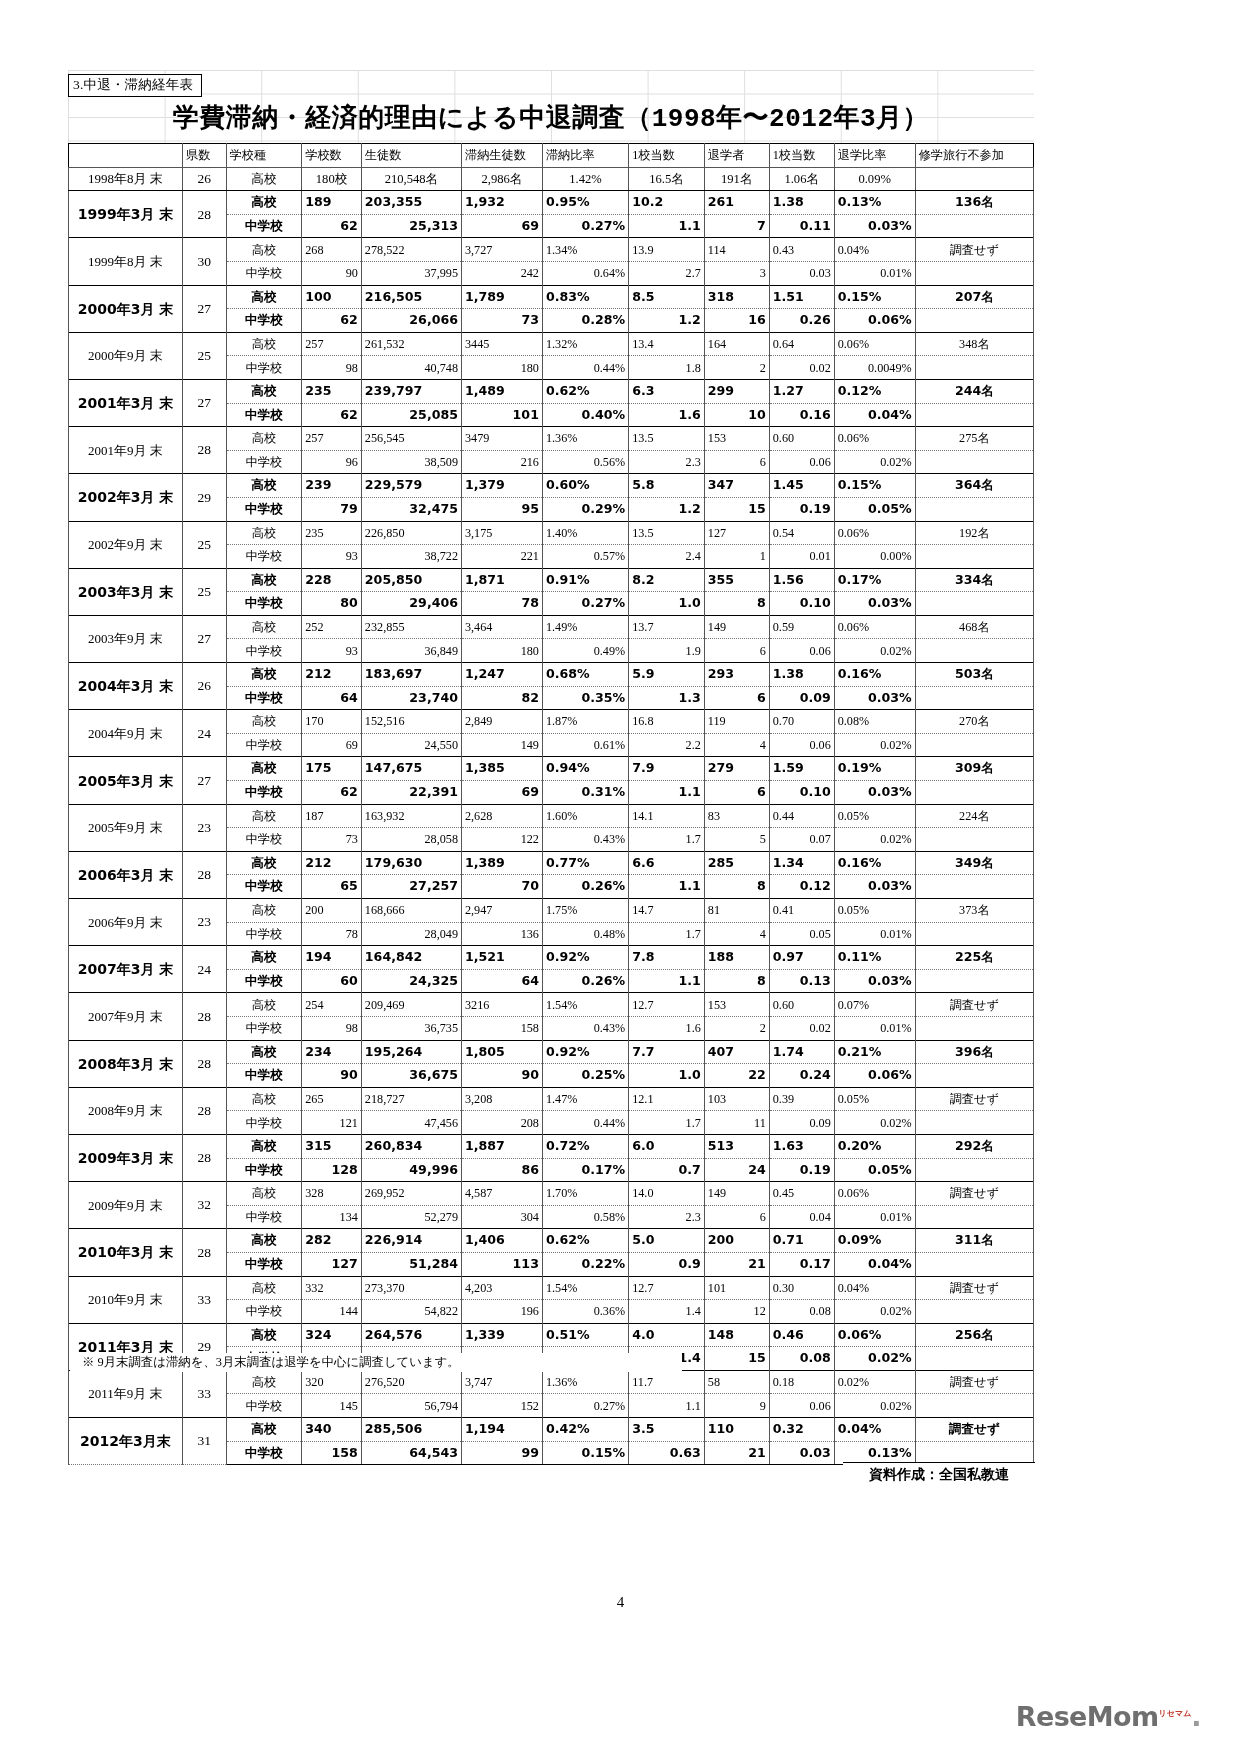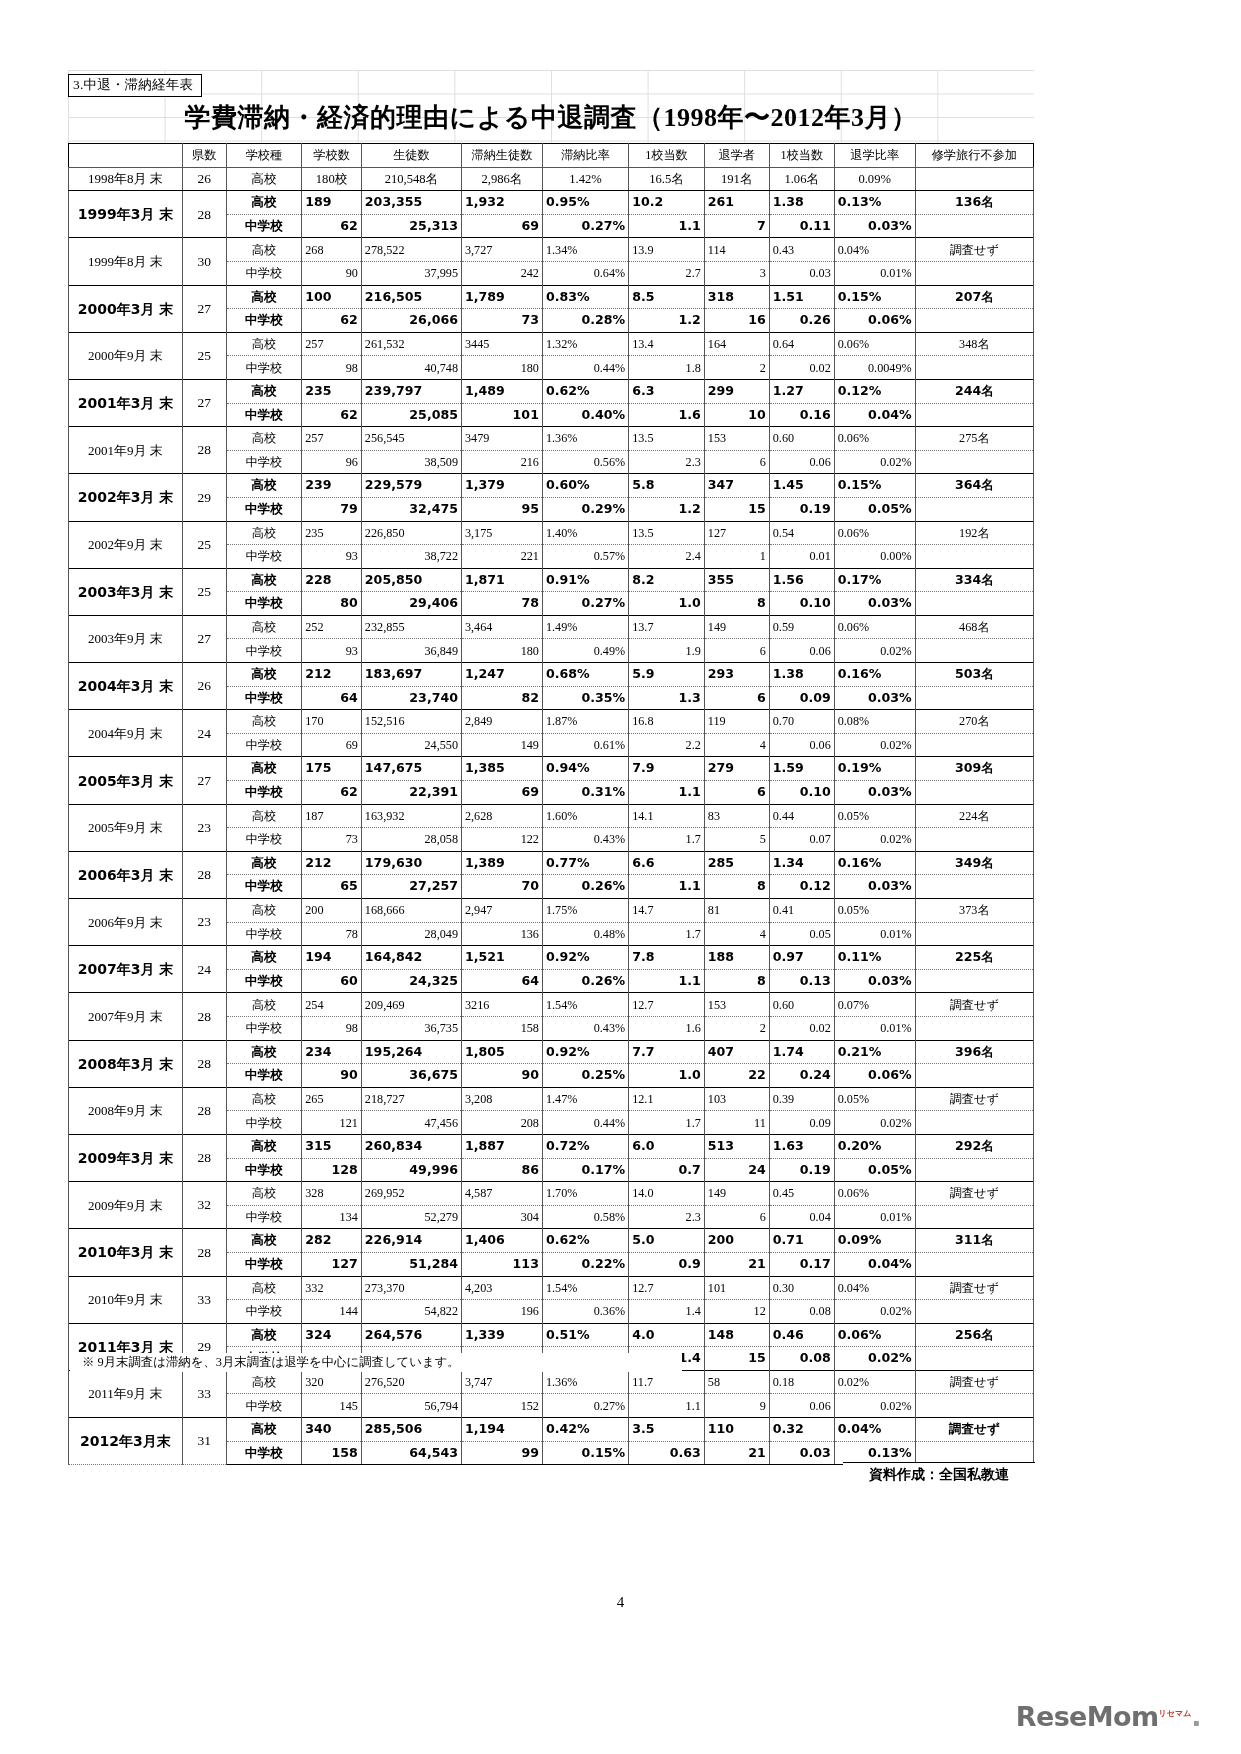--- a/index.html
+++ b/index.html
@@ -27,21 +27,21 @@
     border:1px solid #000;background:#fff;
     padding:2px 8px 3px 4px;
     font-size:13.5px;line-height:1.15;
     letter-spacing:.2px;
     z-index:6;
   }
   
   #title{
     position:absolute;left:68px;top:100px;width:966px;
     text-align:center;
-    font-family:Liberation Serif, serif;
+    font-family:Liberation Mono, monospace;
     font-weight:bold;font-size:26px;letter-spacing:.5px;
     z-index:6;
     white-space:nowrap;
   }
   
   table.main{
     position:absolute;left:68px;top:143px;
     border-collapse:collapse;
     table-layout:fixed;
     width:966px;
@@ -67,21 +67,21 @@
   col.c-students{width:94px}
   col.c-arrear{width:76px}
   col.c-arrearpct{width:81px}
   col.c-per1{width:71px}
   col.c-drop{width:61px}
   col.c-per2{width:61px}
   col.c-droppct{width:76px}
   col.c-trip{width:111px}
 
   thead th{
-    text-align:center;
+    text-align:left;
     border-top:1.6px solid #000;
     border-bottom:1px solid #555;
     font-size:12.4px;
   }
   thead th.hdr-first{border-left:1.6px solid #000;}
   thead th.hdr-last{border-right:1.6px solid #000;}
 
   
   tr.grp-top td{border-top:1.4px solid #000;}
   tr.grp-bot td{border-bottom:1px dotted #777;}

